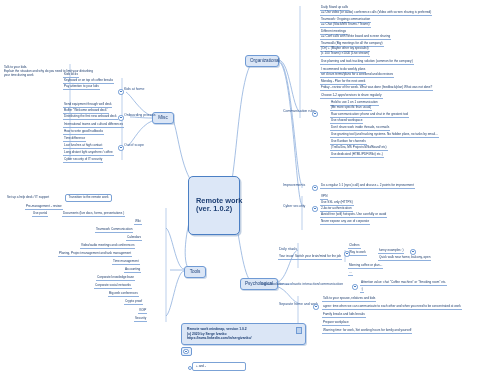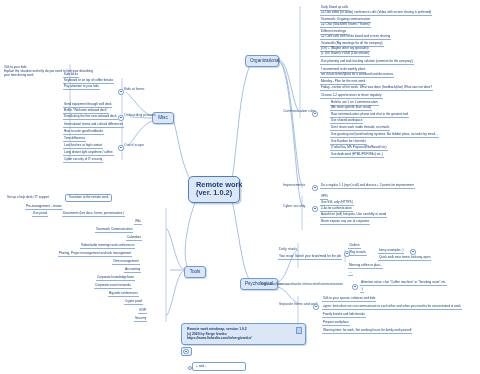--- a/index.html
+++ b/index.html
@@ -18,21 +18,21 @@
   }
   
   .root{
     background:#dce7f7;
     border:1.4px solid #4b7fc4;
     border-radius:5px;
     color:#1d3f74;
     font-size:7.4px;
     font-weight:bold;
     text-align:center;
-    padding:4px 7px;
+    padding:20px 7px;
     box-shadow:1.5px 1.5px 0 rgba(120,150,190,.45);
   }
   .root span{display:block;}
   
   .branch{
     background:#dbe6f6;
     border:1px solid #6f9ad4;
     border-radius:3px;
     color:#22457c;
     font-size:4.6px;

